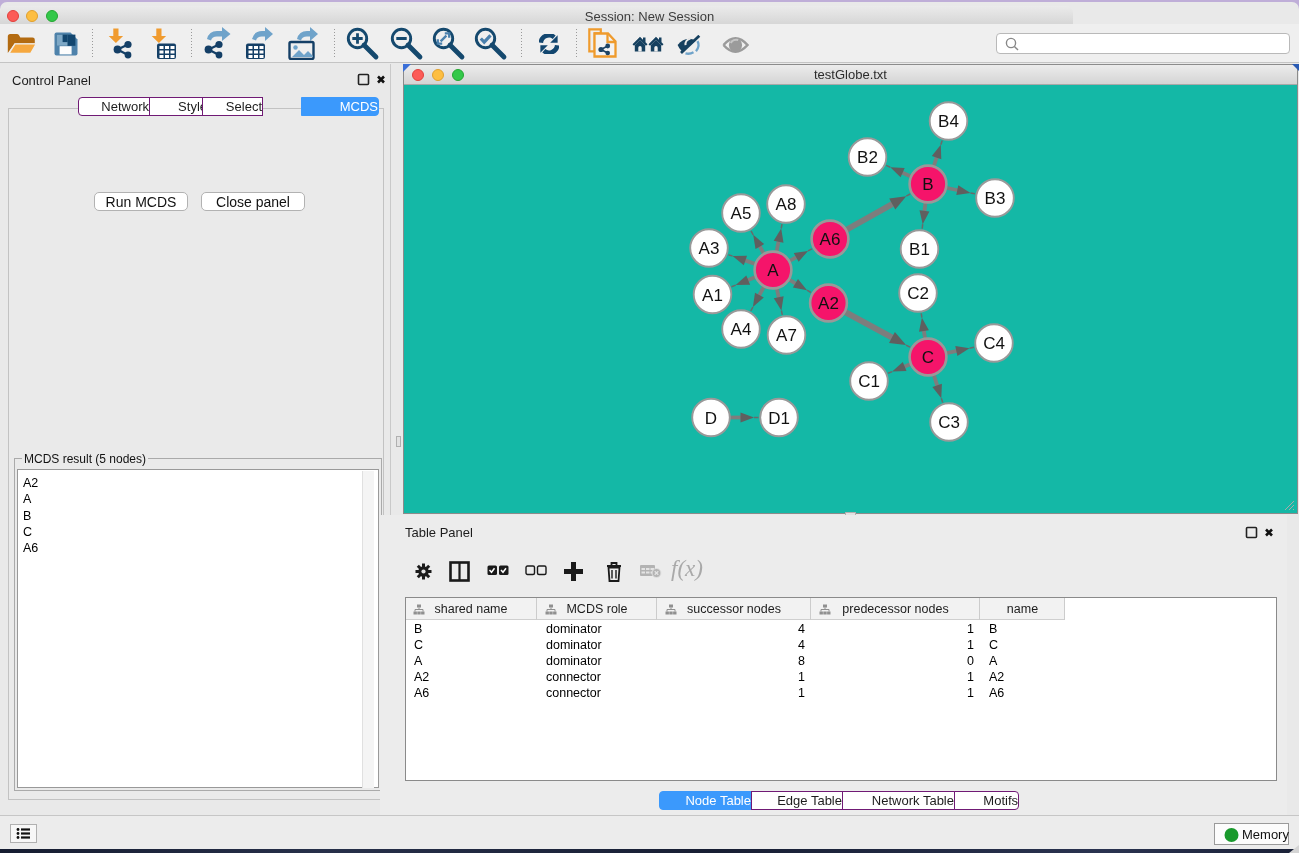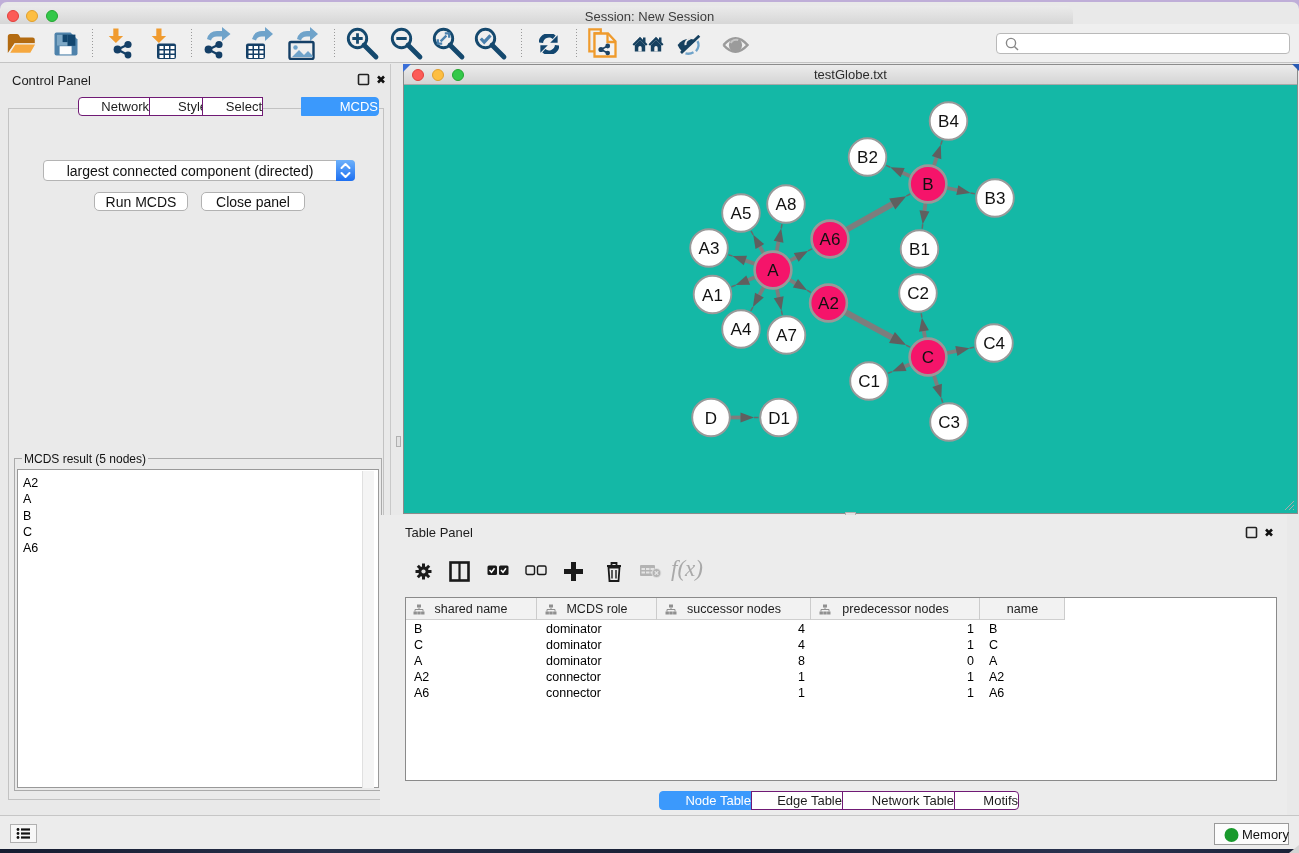--- a/index.html
+++ b/index.html
@@ -218,27 +218,20 @@
     <svg class="abs" style="left:357px;top:9px" width="32" height="13" viewBox="0 0 32 13">
         <rect x="1.5" y="1.5" width="10" height="10" fill="none" stroke="#222" stroke-width="1.6" rx="1"></rect>
         <path d="M21 2 L27 8 M27 2 L21 8" stroke="#111" stroke-width="2.6" transform="translate(0,1.5)"></path>
       </svg>
     <div class="abs" id="cp-box"></div>
     <div class="abs tabrow">
       <div class="tab" style="left:78px;width:72px;border-radius:4px 0 0 4px;">Network</div>
       <div class="tab" style="left:149px;width:59px;">Style</div>
       <div class="tab" style="left:202px;width:61px;">Select</div>
       <div class="tab sel" style="left:262px;width:78px;border-radius:0 4px 4px 0;margin-left:39px;">MCDS</div>
-    </div>
-    <div class="abs" id="dropdown">
-        <div class="txt">largest connected component (directed)</div>
-      <div id="spinner"><svg width="19" height="21" viewBox="0 0 19 21">
-            <path d="M5.5 8 L9.5 4 L13.5 8" fill="none" stroke="#fff" stroke-width="2" stroke-linecap="round" stroke-linejoin="round"></path>
-            <path d="M5.5 13 L9.5 17 L13.5 13" fill="none" stroke="#fff" stroke-width="2" stroke-linecap="round" stroke-linejoin="round"></path>
-          </svg></div>
     </div>
     <div class="btn" style="left:94px;top:128px;width:94px;">Run MCDS</div>
     <div class="btn" style="left:201px;top:128px;width:104px;">Close panel</div>
     <div class="abs" id="fieldset">
       <div class="legend">MCDS result (5 nodes)</div>
       <div class="list">
         <div class="sbar"></div>
         <div class="li" style="top:6px">A2</div>
         <div class="li" style="top:22px">A</div>
         <div class="li" style="top:39px">B</div>

